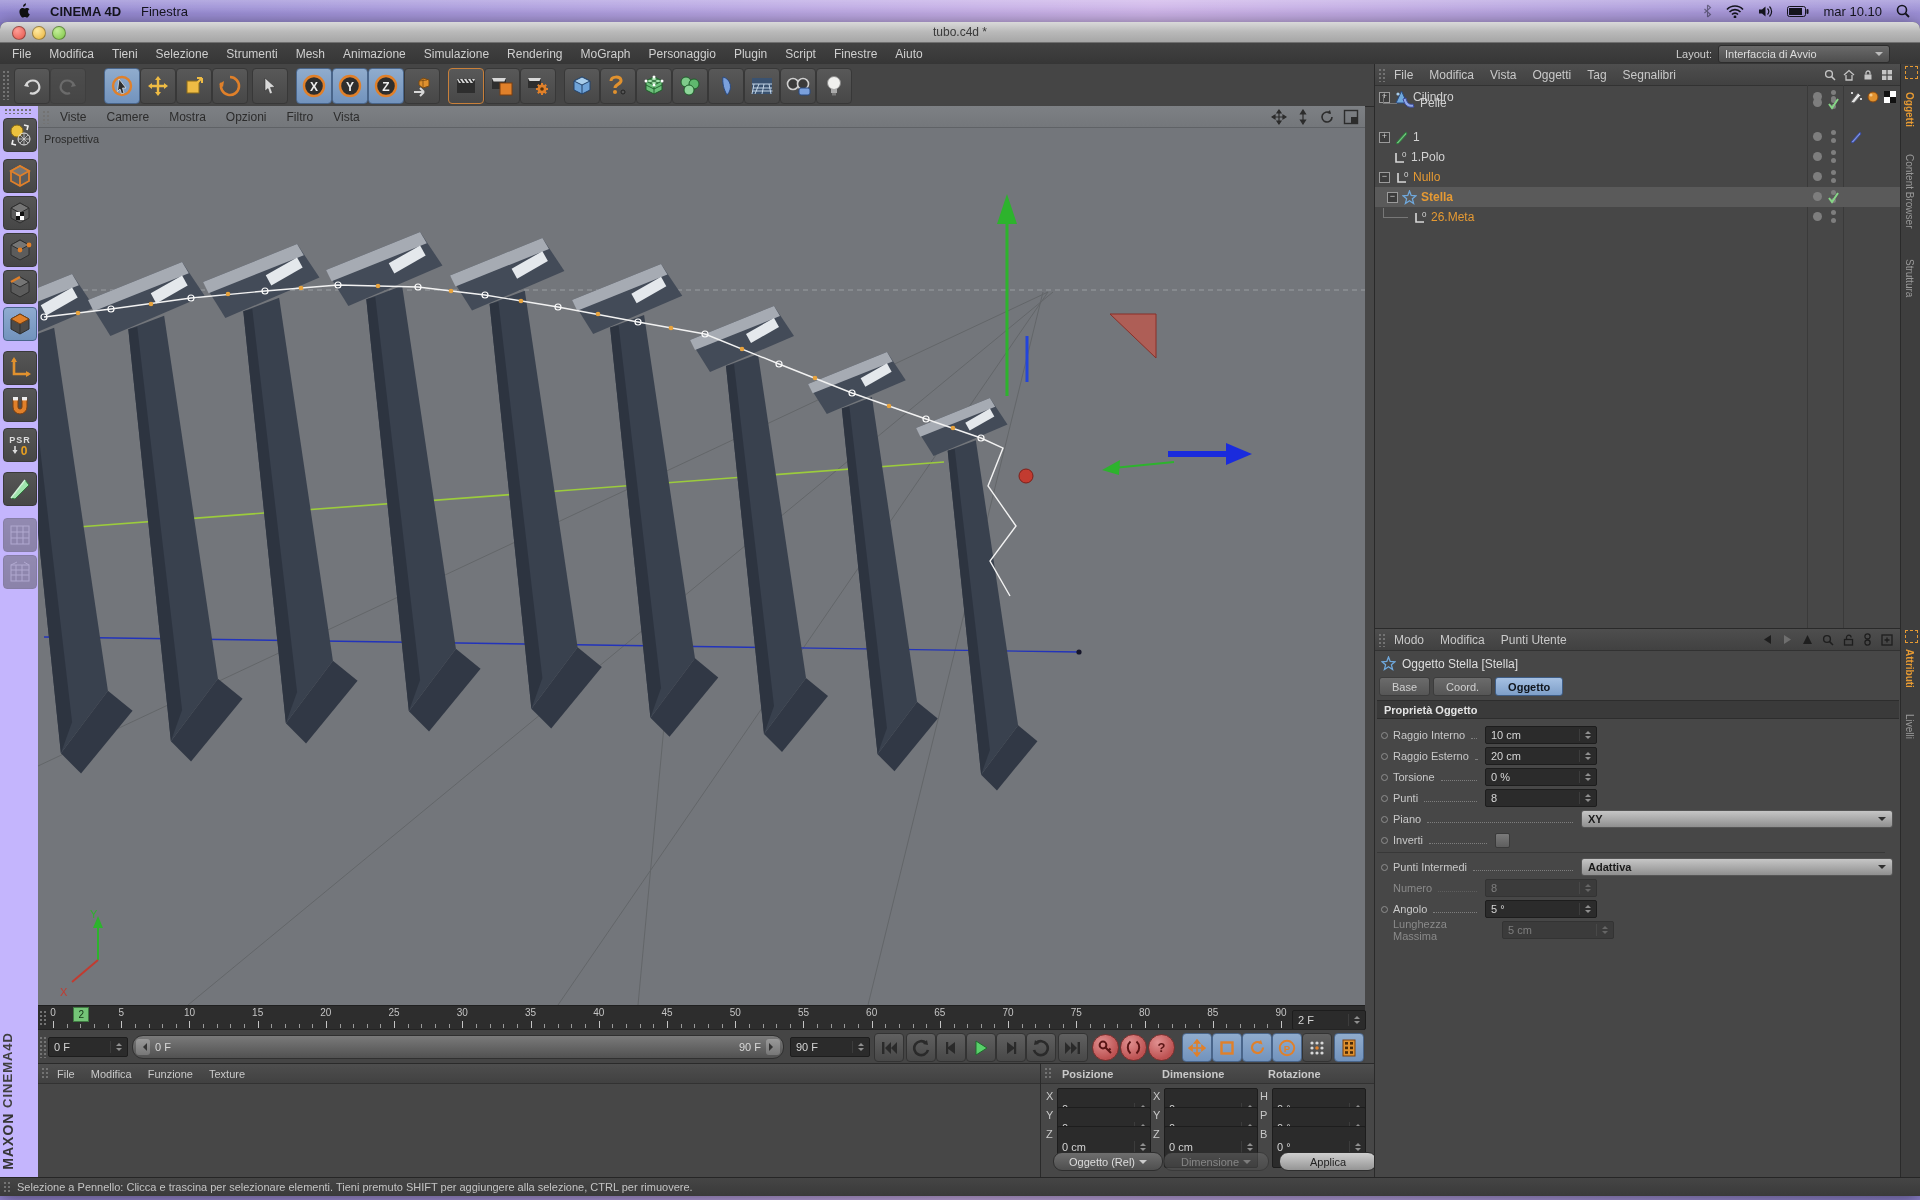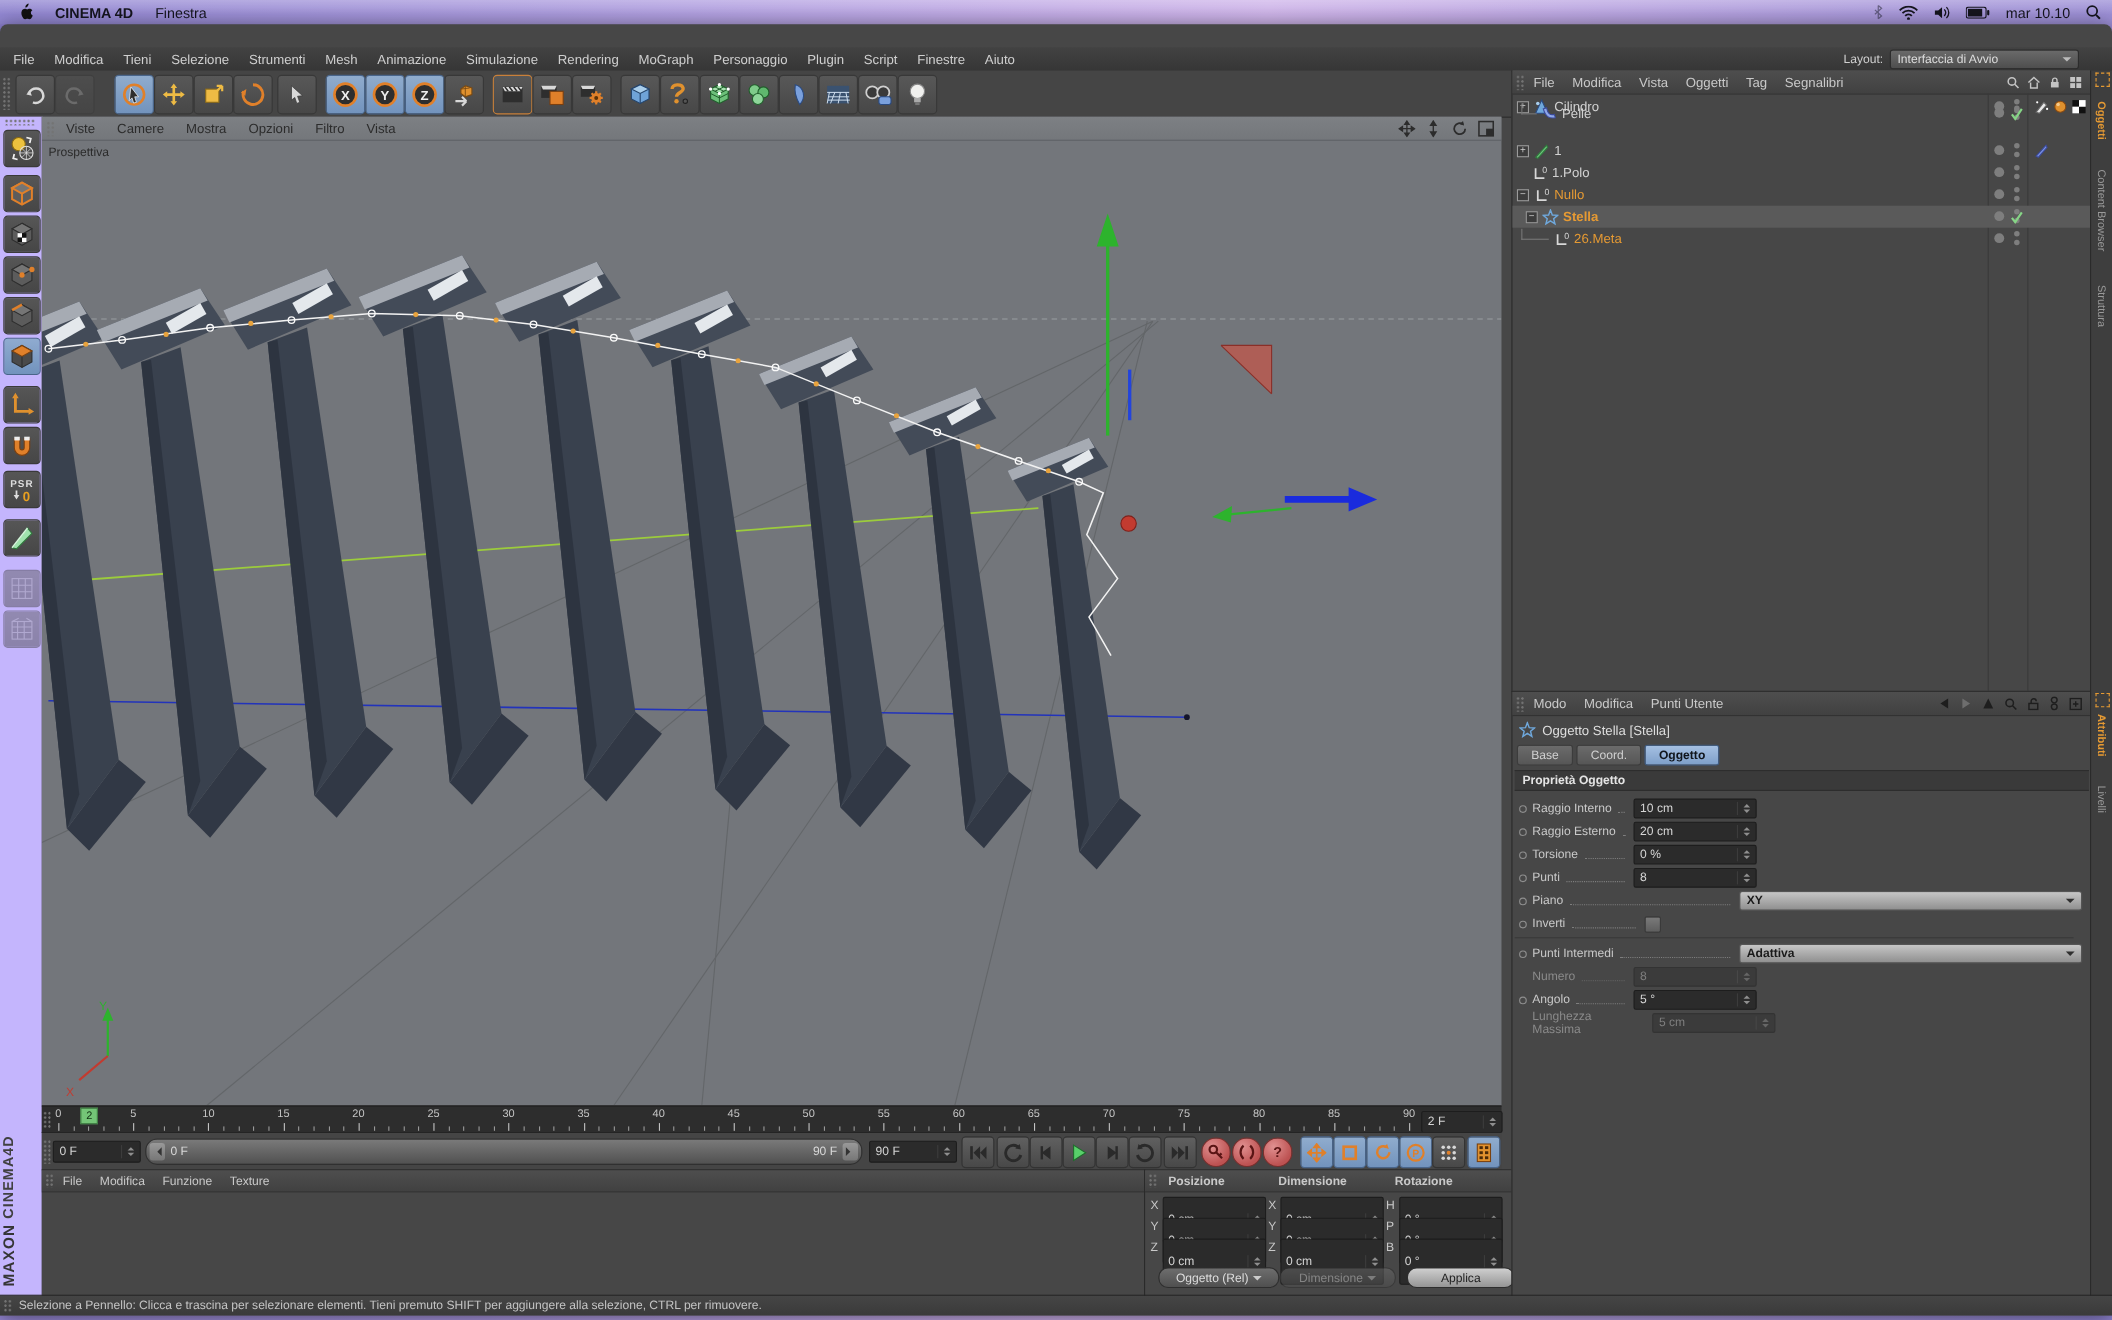--- a/index.html
+++ b/index.html
@@ -144,20 +144,26 @@
         </svg>
       <span>mar 10.10</span>
       <svg width="14" height="14" viewBox="0 0 14 14">
           <circle cx="6" cy="6" r="4.5" fill="none" stroke="#15151e" stroke-width="1.6"></circle>
           <path d="M9.5 9.5L13 13" stroke="#15151e" stroke-width="1.8"></path>
         </svg>
     </span>
   </div>
 
   <div id="window">
+    <div id="titlebar">
+      <div class="tl" style="left:12px;background:radial-gradient(circle at 35% 30%,#ff9d96,#e3554a)"></div>
+      <div class="tl" style="left:32px;background:radial-gradient(circle at 35% 30%,#ffe9a0,#e9b33c)"></div>
+      <div class="tl" style="left:52px;background:radial-gradient(circle at 35% 30%,#c4ee9a,#7ec544)"></div>
+      <div id="wtitle">tubo.c4d *</div>
+    </div>
 
     <div id="appmenu">
       <span class="am-item" style="padding-left:12px">File</span>
       <span class="am-item">Modifica</span>
       <span class="am-item">Tieni</span>
       <span class="am-item">Selezione</span>
       <span class="am-item">Strumenti</span>
       <span class="am-item">Mesh</span>
       <span class="am-item">Animazione</span>
       <span class="am-item">Simulazione</span>

